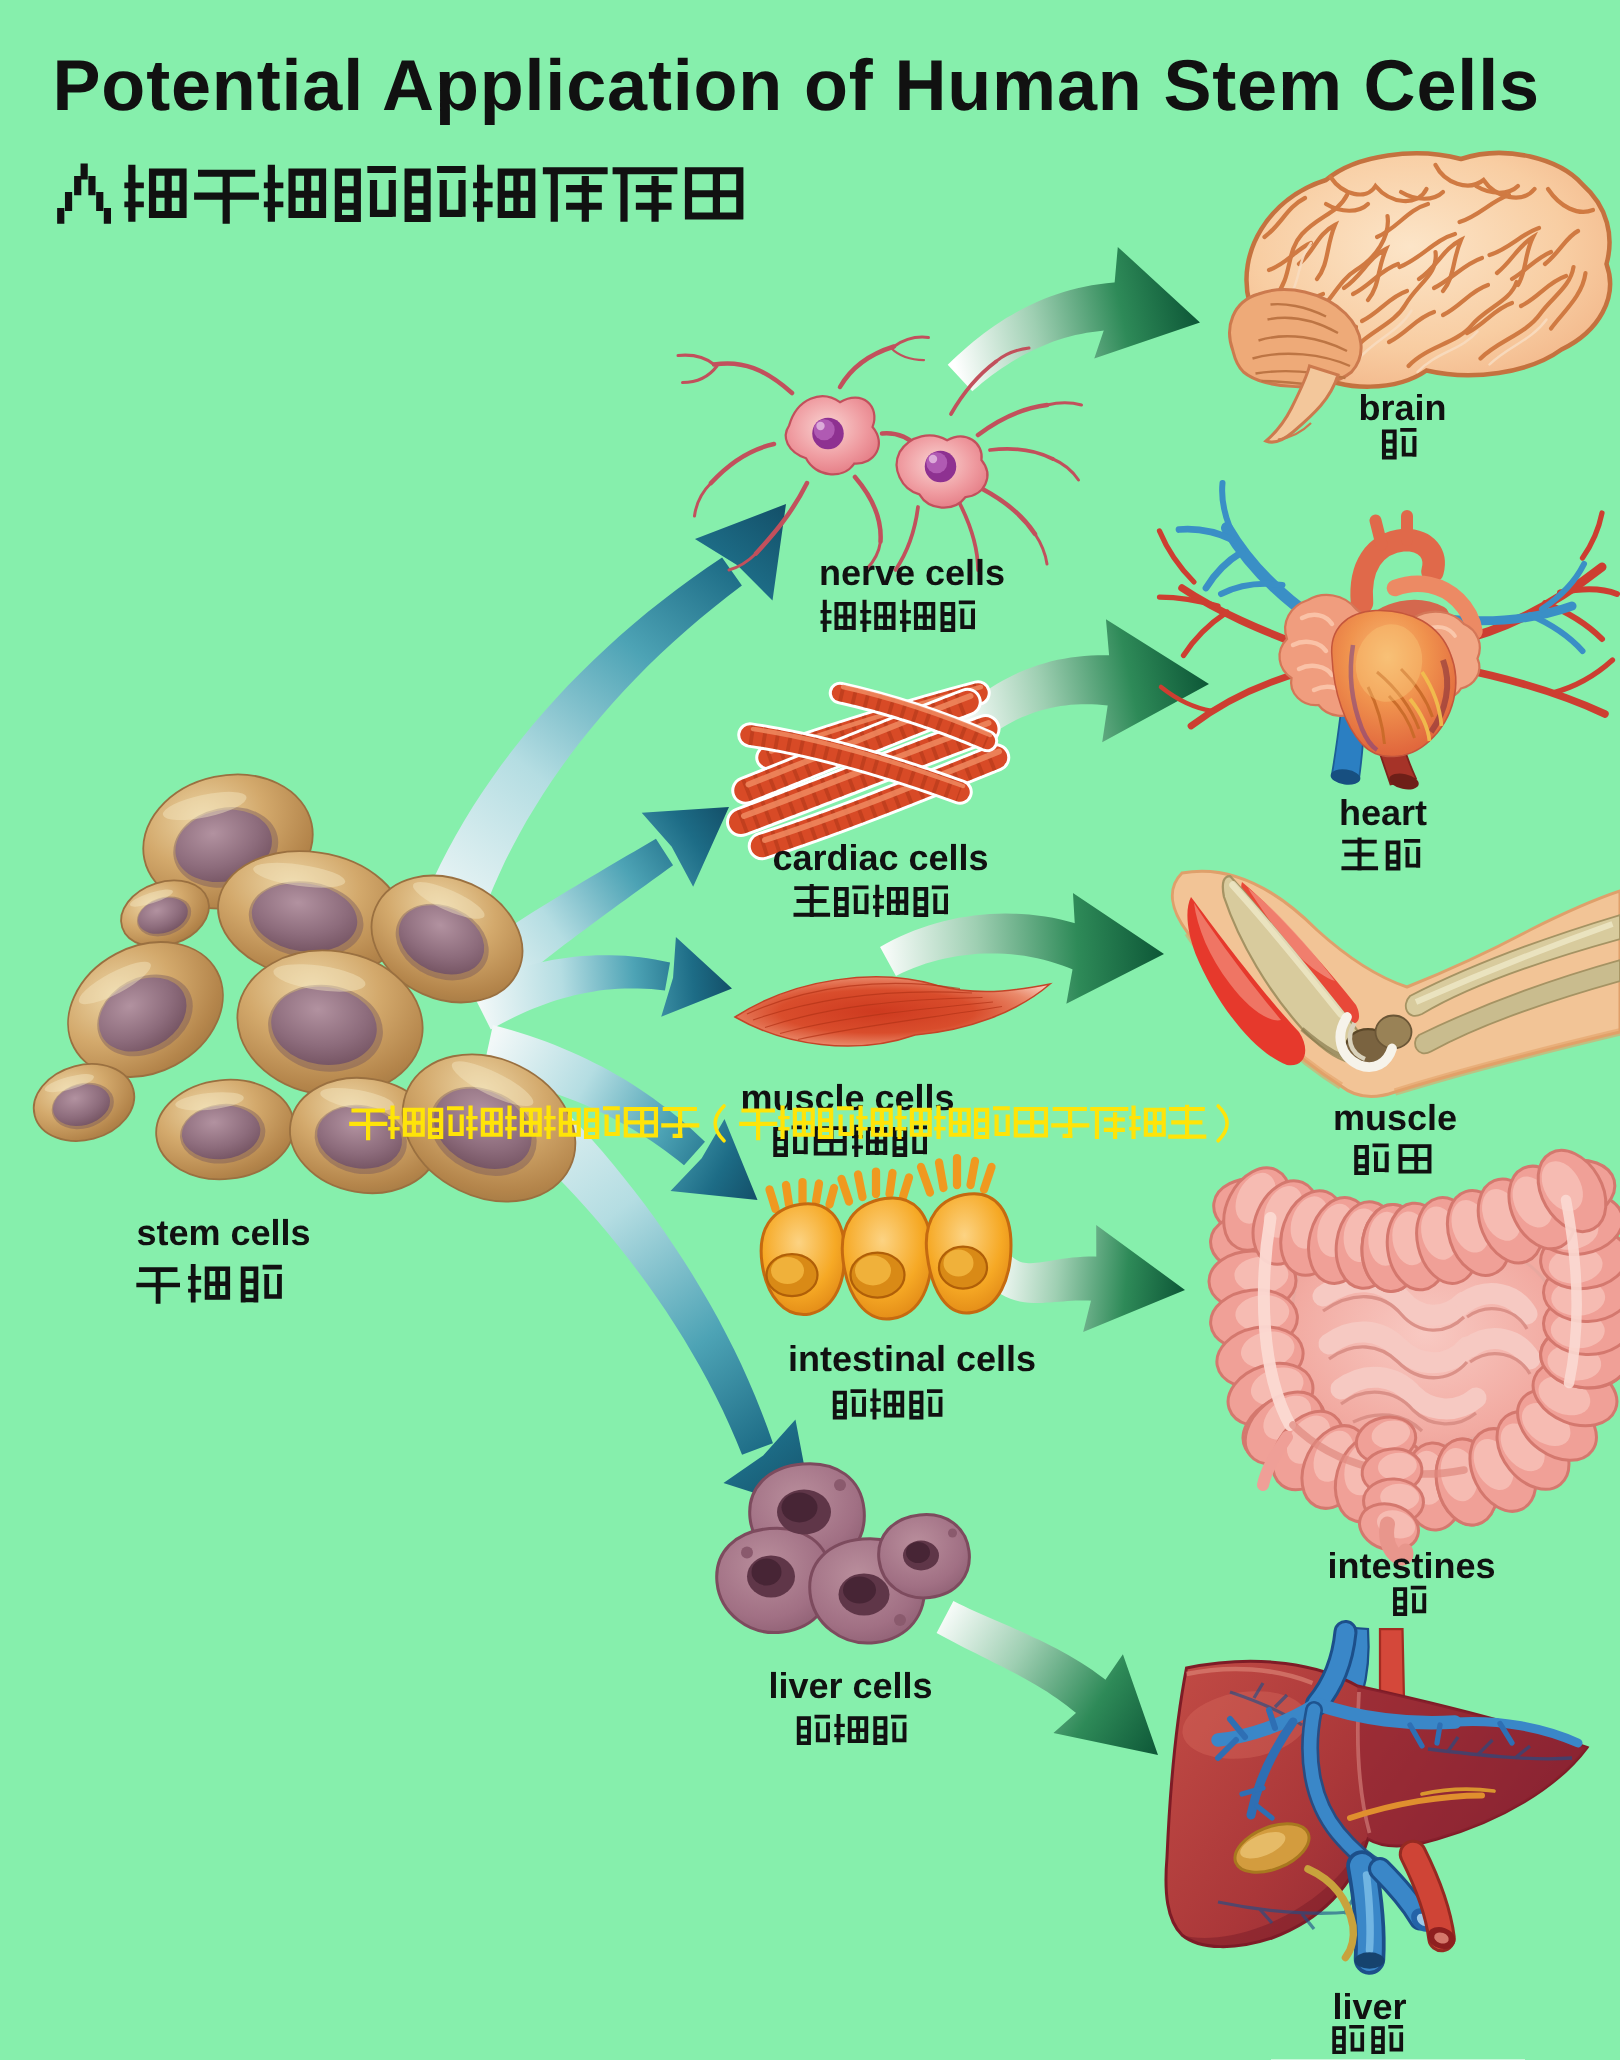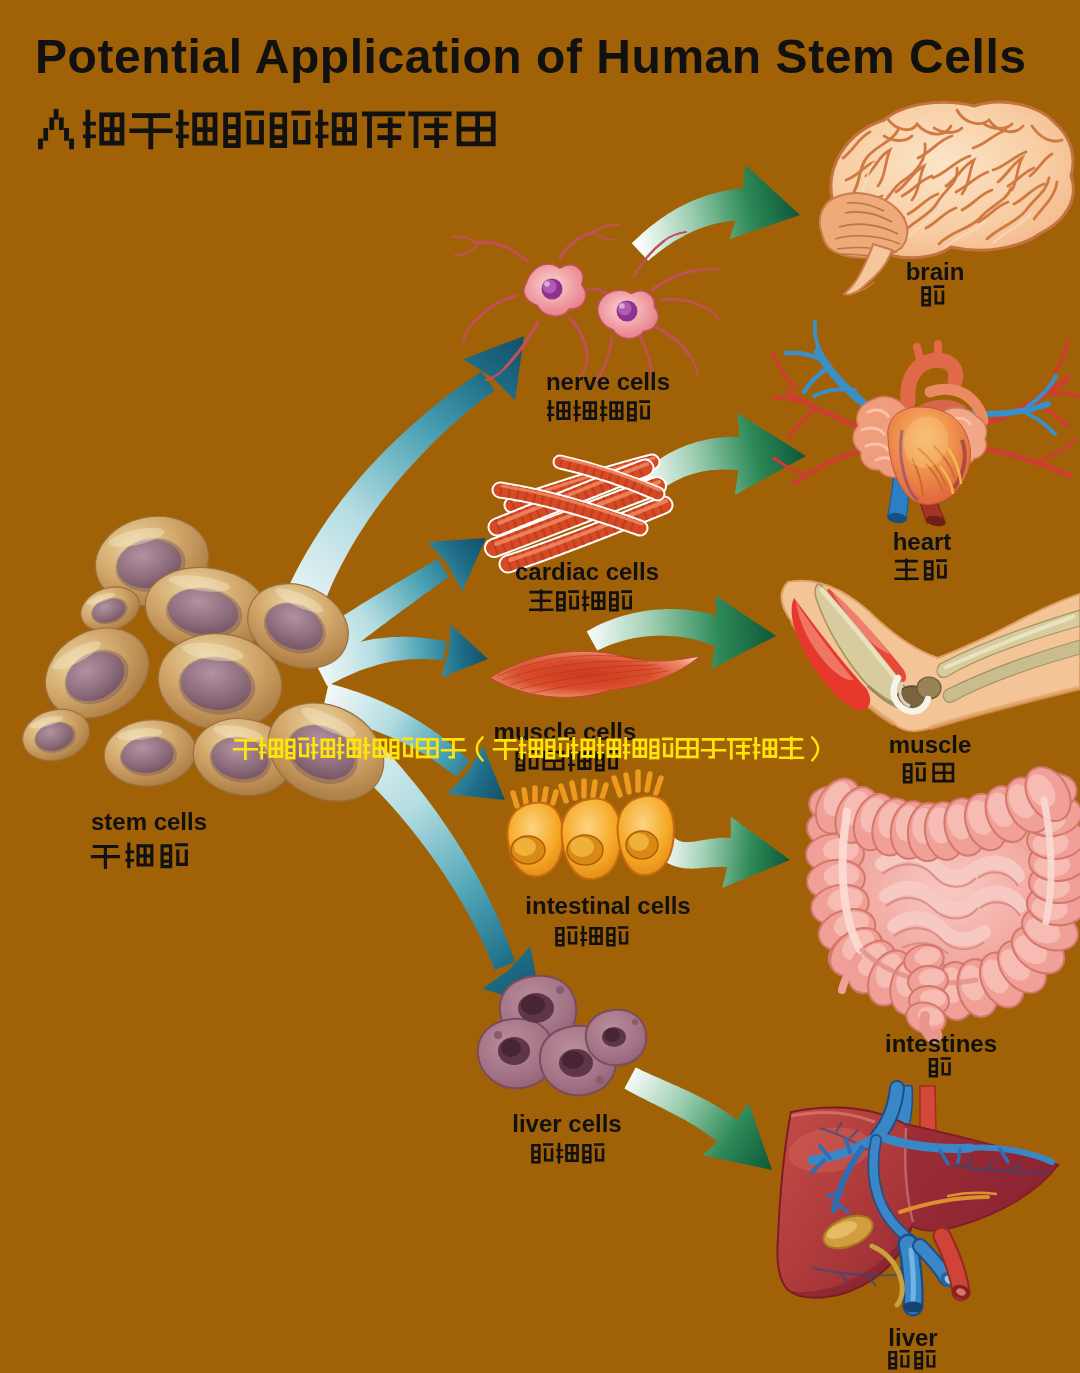--- a/index.html
+++ b/index.html
@@ -1,15 +1,15 @@
 <!DOCTYPE html>
 <html><head><meta charset="utf-8">
 <style>
 html,body{margin:0;padding:0;background:#ffffff;}
-#page{position:relative;width:1080px;height:1373px;background:#a16207;overflow:hidden;font-family:"Liberation Sans",sans-serif;}
+#page{position:relative;width:1080px;height:1373px;background:#86efac;overflow:hidden;font-family:"Liberation Sans",sans-serif;}
 svg{position:absolute;top:0;left:0;}
 </style></head>
 <body>
 <div id="page">
     <svg width="1080" height="1373" viewBox="0 0 1080 1373" font-family="Liberation Sans, sans-serif">
       <defs>
 <linearGradient id="teal1" gradientUnits="userSpaceOnUse" x1="296" y1="622" x2="524" y2="336">
  <stop offset="0" stop-color="#f2f8f8"></stop>
           <stop offset="0.33" stop-color="#b4dde2"></stop>
           <stop offset="0.62" stop-color="#4da3b5"></stop>

